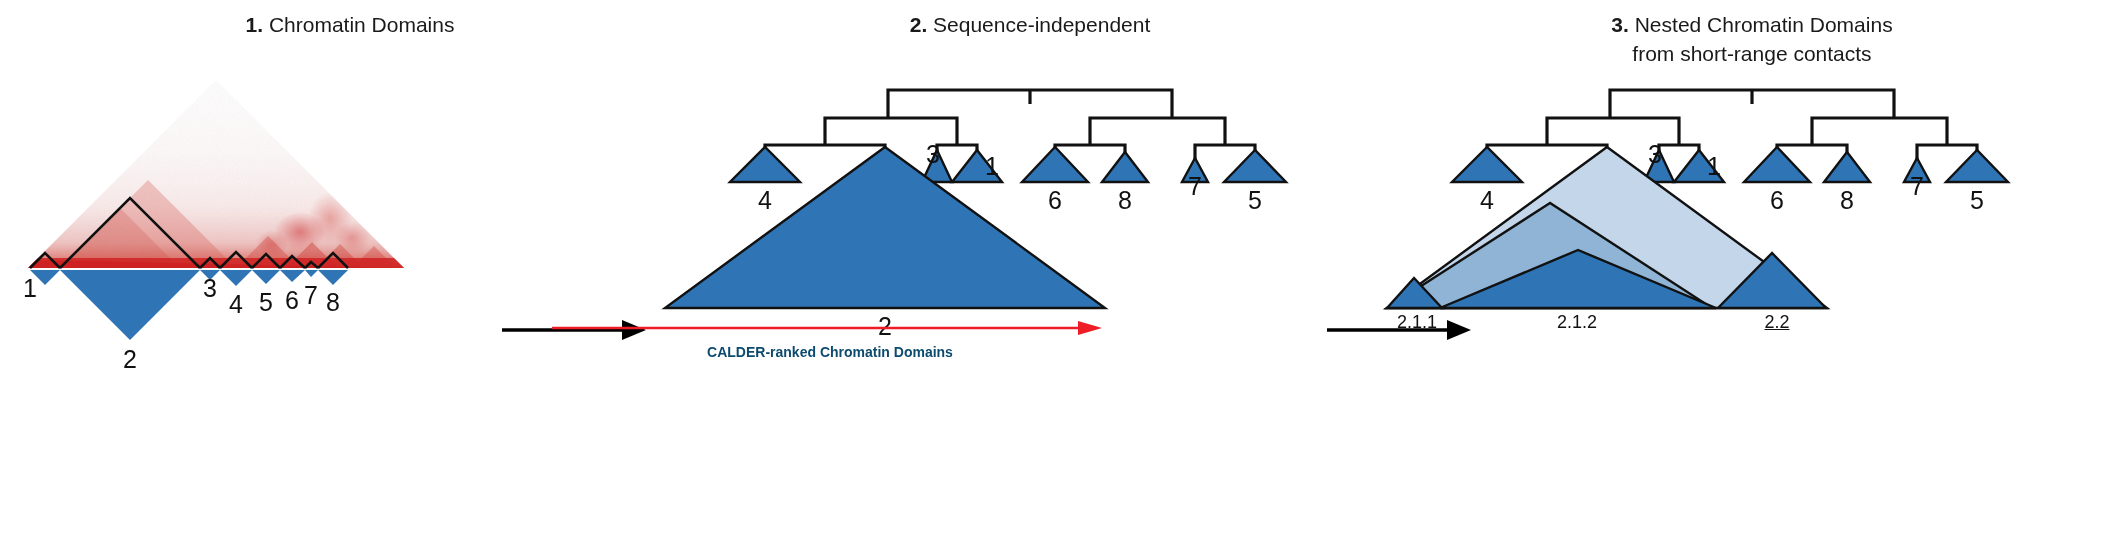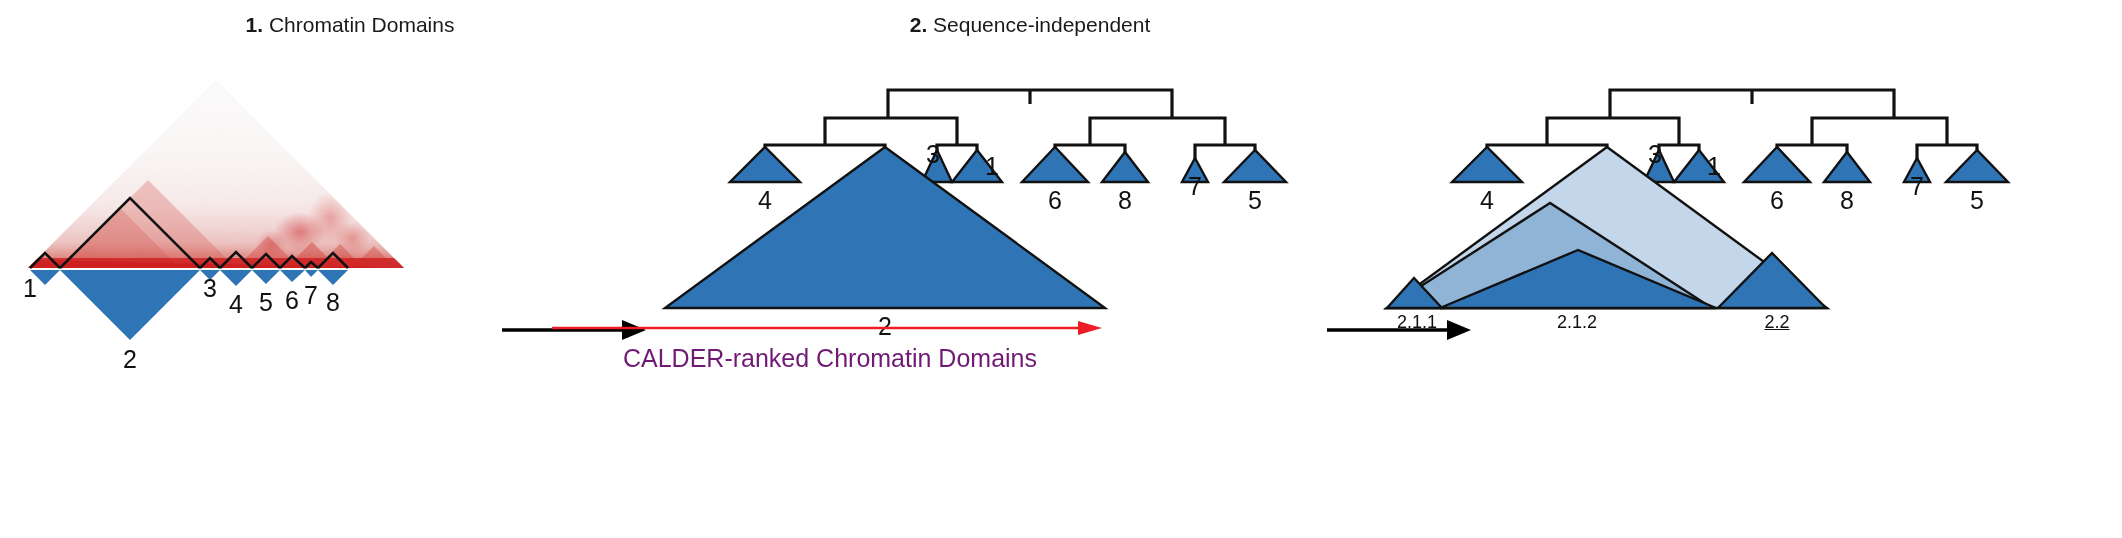--- a/index.html
+++ b/index.html
@@ -4,21 +4,21 @@
 <style>
   html,body{margin:0;padding:0;background:#ffffff;}
   body{width:2122px;height:538px;font-family:"Liberation Sans",sans-serif;color:#1a1a1a;overflow:hidden;position:relative;}
   .panel{position:absolute;top:0;height:538px;}
   .title{position:absolute;left:0;width:100%;text-align:center;font-size:21px;line-height:29px;color:#1a1a1a;}
   .title b{font-weight:bold;}
   .stage{position:absolute;}
   svg{display:block;overflow:visible;}
   .lbl{position:absolute;font-size:25px;color:#111;text-align:center;white-space:nowrap;}
   .lbl-sm{font-size:18px;}
-  .arrowtxt{position:absolute;font-size:25px;color:#701a75;text-align:center;white-space:nowrap;}
+  .arrowtxt{position:absolute;font-size:14px;color:#0c4a6e;text-align:center;white-space:nowrap;font-weight:bold;}
 </style>
 </head>
 <body>
 
 <div class="panel" style="left:0px;width:700px;">
   <div class="title" style="top:10px;">
     <div><b>1.</b>
       <span>Chromatin Domains</span></div>
   </div>
 
@@ -177,20 +177,25 @@
 
   <div class="stage" style="left:665px;top:310px;">
     <svg width="150" height="40" viewBox="0 0 150 40">
       <line x1="2" y1="20" x2="122" y2="20" stroke="#000" stroke-width="3.4"></line>
       <polygon points="122,10 146,20 122,30" fill="#000"></polygon>
     </svg>
   </div>
 </div>
 
 <div class="panel" style="left:1382px;width:740px;">
+  <div class="title" style="top:10px;">
+    <div><b>3.</b>
+      <span>Nested Chromatin Domains</span></div>
+    <div>from short-range contacts</div>
+  </div>
 
   <div class="stage" style="left:0px;top:0px;">
     <svg width="740" height="400" viewBox="0 0 740 400">
       <g fill="none" stroke="#111111" stroke-width="3.2">
         <line x1="370" y1="90" x2="370" y2="104"></line>
         <polyline points="228,118 228,90 512,90 512,118"></polyline>
         <polyline points="165,145 165,118 297,118 297,145"></polyline>
         <polyline points="105,168 105,145 225,145 225,168"></polyline>
         <polyline points="277,168 277,145 317,145 317,168"></polyline>
         <polyline points="430,145 430,118 565,118 565,145"></polyline>

